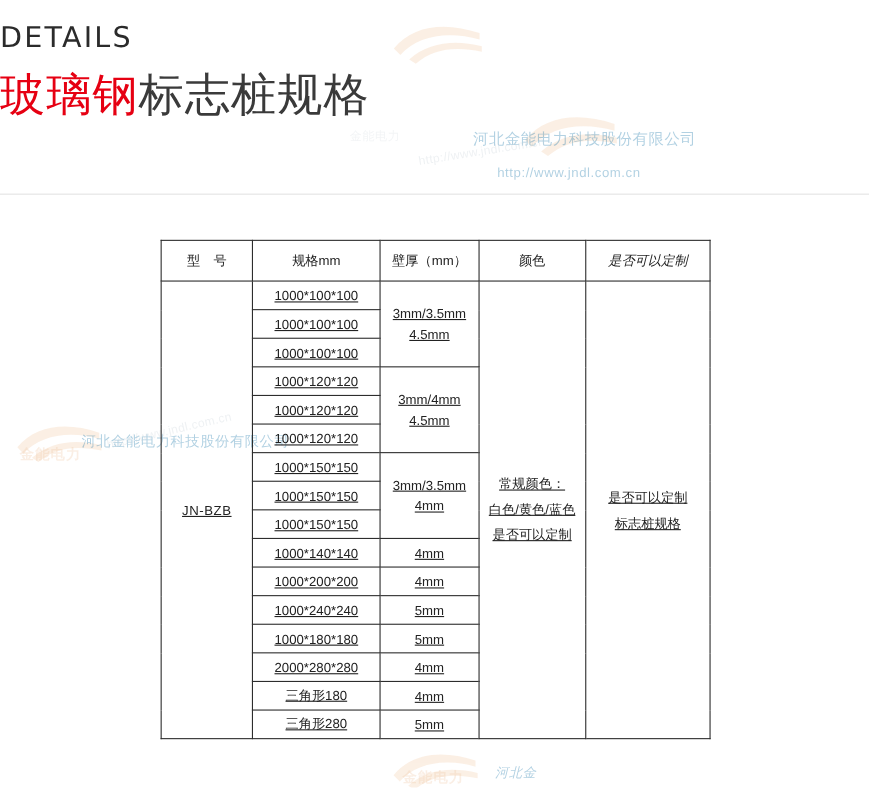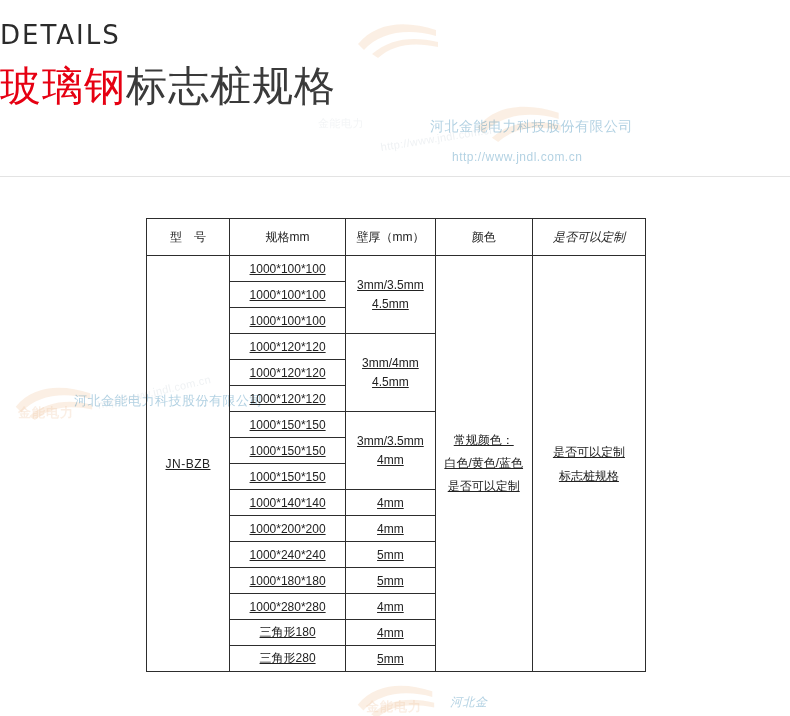--- a/index.html
+++ b/index.html
@@ -254,21 +254,21 @@
       </tr>
       <tr class="row">
         <td class="nowrap">1000*240*240</td>
         <td>5mm</td>
       </tr>
       <tr class="row">
         <td class="nowrap">1000*180*180</td>
         <td>5mm</td>
       </tr>
       <tr class="row">
-        <td class="nowrap">1000*280*280</td>
+        <td class="nowrap">2000*280*280</td>
         <td>4mm</td>
       </tr>
       <tr class="row">
         <td class="nowrap">三角形180</td>
         <td>4mm</td>
       </tr>
       <tr class="row">
         <td class="nowrap">三角形280</td>
         <td>5mm</td>
       </tr>

